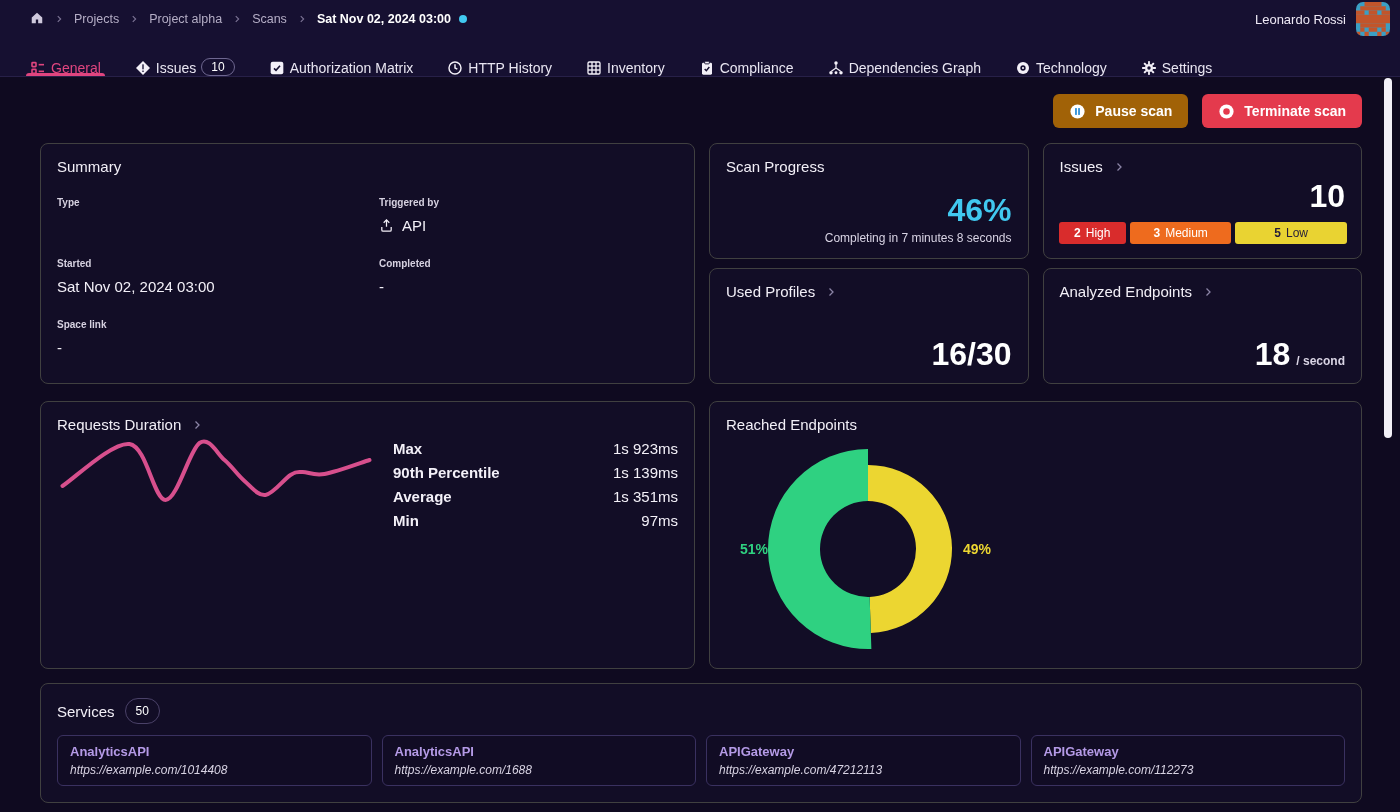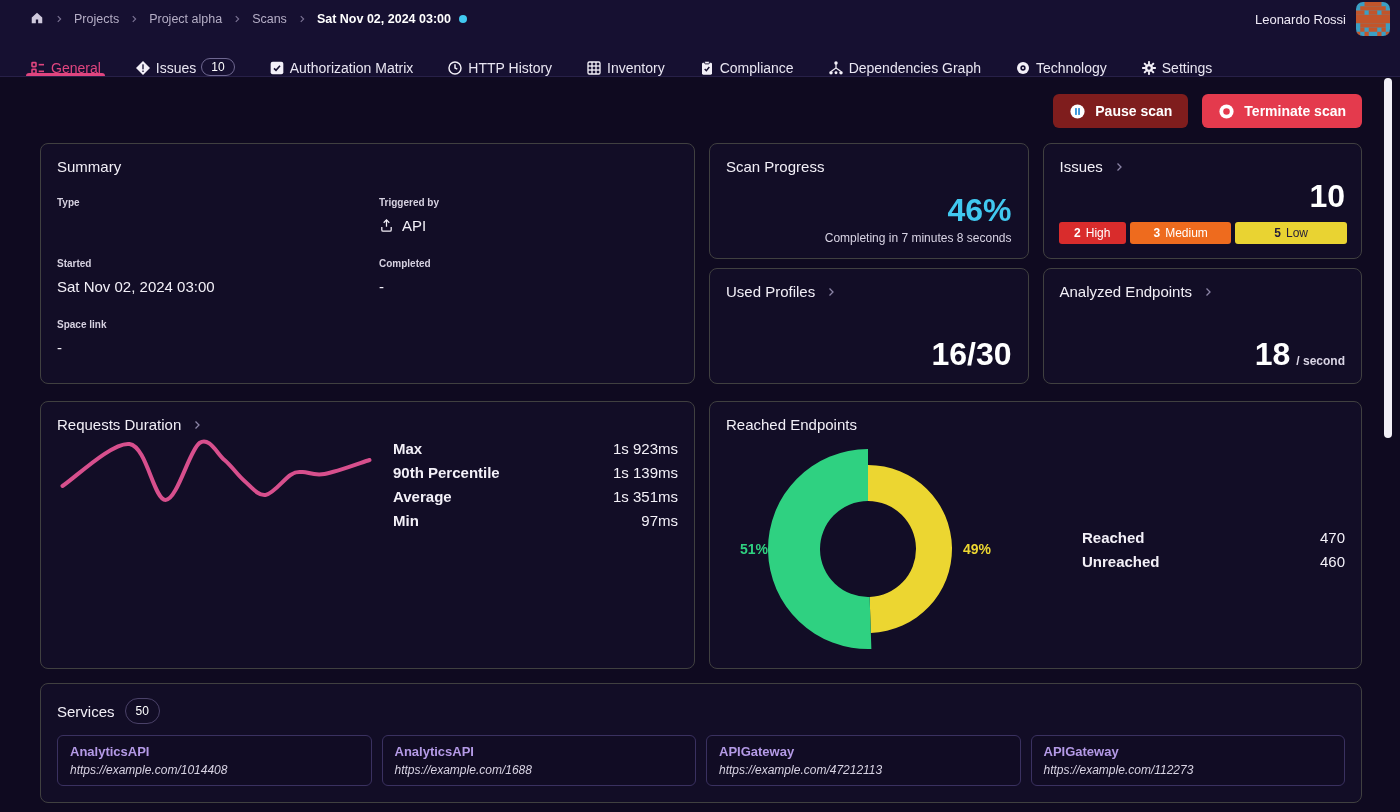--- a/index.html
+++ b/index.html
@@ -38,21 +38,21 @@
                font-size:12px; color:#fff; }
   
   .content {
     position:absolute; top:78px; left:0; right:0; bottom:0;
     background:#0f0a20; padding:16px 38px 0 40px;
   }
   .actions { display:flex; justify-content:flex-end; gap:14px; margin-bottom:15px; }
   .btn { display:flex; align-items:center; gap:9px; height:34px; padding:0 16px;
          border:none; border-radius:6px; font-size:14px; font-weight:bold; color:#fff;
          cursor:pointer; font-family:"Liberation Sans",sans-serif; }
-  .btn-pause { background:#7f1d1d; }
+  .btn-pause { background:#a16207; }
   .btn-terminate { background:#e43a4d; }
   .card { background:#120d26; border:1px solid #404040; border-radius:8px; padding:14px 16px; position:relative; }
   .card-title { font-size:15px; color:#f2eff7; }
   .title-row { display:flex; align-items:center; gap:10px; cursor:pointer; width:max-content; }
   .grid-top { display:grid; grid-template-columns:655px 1fr 1fr; grid-template-rows:116px 116px;
               column-gap:14px; row-gap:9px; }
   .card-summary { grid-row:1 / span 2; }
   .grid-mid { display:grid; grid-template-columns:655px 1fr; column-gap:14px; margin-top:17px; }
   .grid-mid .card { height:268px; }
   
@@ -435,30 +435,20 @@
       <div class="card-title">Reached Endpoints</div>
       <div class="re-body">
         <div class="donut-wrap">
           <span class="pct-label pct-left">51%</span>
           <svg id="donut" width="210" height="210" viewBox="0 0 210 210">
               <path d="M105 21 A84 84 0 0 1 107.83702791821132 188.9520772380963 L106.62115881040647 152.97261556462647 A48 48 0 0 0 105 57 Z" fill="#ecd631"></path>
               <path d="M108.3774141883468 204.9429490929718 A100 100 0 1 1 104.99999999999999 5 L104.99999999999999 57 A48 48 0 1 0 106.62115881040647 152.97261556462647 Z" fill="#2fd181"></path>
             </svg>
           <span class="pct-label pct-right">49%</span>
         </div>
-        <div class="re-legend">
-          <div class="kv-row">
-            <span class="kv-label">Reached</span>
-            <span class="kv-value">470</span>
-          </div>
-          <div class="kv-row">
-            <span class="kv-label">Unreached</span>
-            <span class="kv-value">460</span>
-          </div>
-        </div>
       </div>
     </div>
   </div>
 
   <div class="card card-services">
     <div class="svc-title-row">
       <span class="card-title">Services</span>
       <span class="svc-badge">50</span>
     </div>
     <div class="svc-grid">

